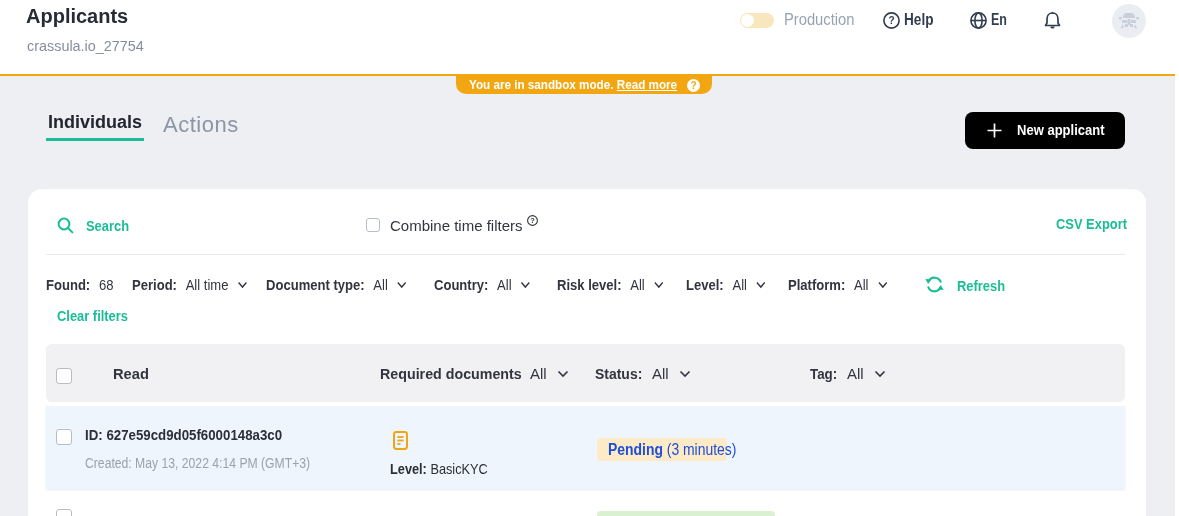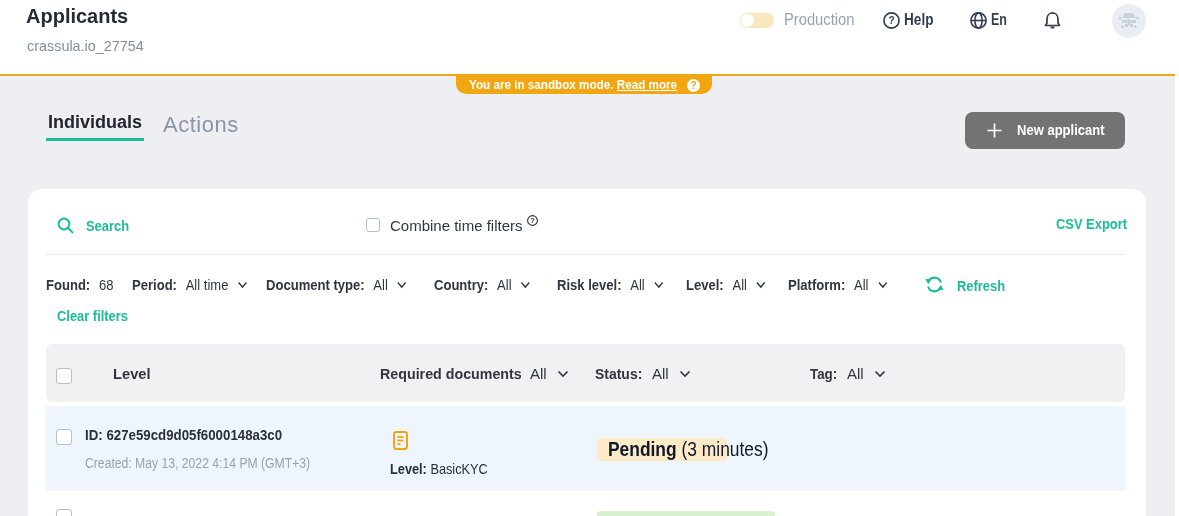--- a/index.html
+++ b/index.html
@@ -24,21 +24,21 @@
 #banner { position:absolute; left:456px; top:76px; width:256px; height:18px; background:#f2a712; border-radius:0 0 10px 10px; color:#ffffff; }
 #banner .bt { position:absolute; left:13px; top:1px; font-size:13.5px; font-weight:bold; white-space:nowrap; transform:scaleX(0.865); transform-origin:0 0; }
 #banner .rm { text-decoration:underline; }
 #banner .qc { position:absolute; left:231px; top:3px; width:13px; height:13px; background:#ffffff; color:#f2a712; border-radius:50%; font-size:10px; line-height:13px; font-weight:bold; text-align:center; }
 
 
 #tab1 { position:absolute; left:46px; top:112px; font-size:18px; font-weight:bold; color:#23262e; padding:0 2px 5px 2px; border-bottom:3px solid #1bbd97; }
 #tab2 { position:absolute; left:163px; top:112px; font-size:22px; color:#8c95a6; letter-spacing:0.5px; }
 
 
-#newbtn { position:absolute; left:965px; top:112px; width:160px; height:37px; background:#737373; border-radius:8px; color:#fff; }
+#newbtn { position:absolute; left:965px; top:112px; width:160px; height:37px; background:#000000; border-radius:8px; color:#fff; }
 #newbtn .plus { position:absolute; left:22px; top:11px; }
 #newbtn .txt { position:absolute; left:52px; top:9px; font-size:15.5px; font-weight:bold; transform:scaleX(0.84); transform-origin:0 0; white-space:nowrap; }
 
 
 #card { position:absolute; left:28px; top:189px; width:1118px; height:340px; background:#ffffff; border-radius:14px 14px 0 0; }
 
 .teal { color:#1bbd97; font-weight:bold; font-size:15px; }
 .sx86 { transform:scaleX(0.86); transform-origin:0 0; white-space:nowrap; }
 #search-ic { position:absolute; left:29px; top:28px; }
 #searchlbl { position:absolute; left:58px; top:28px; }
@@ -65,21 +65,21 @@
 .thb { position:absolute; top:21px; font-weight:bold; transform:scaleX(0.93); transform-origin:0 0; white-space:nowrap; }
 .thv { position:absolute; top:21px; }
 
 
 #row1 { position:absolute; left:18px; top:217px; width:1079px; height:83px; background:#eef5fc; box-shadow:0 1px 2px rgba(40,50,60,0.10); }
 #row1 .cb { left:10px; top:23px; }
 #r1-id { position:absolute; left:39px; top:20px; font-size:15px; font-weight:bold; color:#2b2f38; transform:scaleX(0.885); transform-origin:0 0; white-space:nowrap; }
 #r1-created { position:absolute; left:39px; top:49px; font-size:14px; color:#9aa2ac; transform:scaleX(0.87); transform-origin:0 0; white-space:nowrap; }
 #r1-doc { position:absolute; left:347px; top:25px; }
 #r1-level { position:absolute; left:344px; top:54px; font-size:15px; color:#2b2f38; transform:scaleX(0.85); transform-origin:0 0; white-space:nowrap; }
-#r1-badge { position:absolute; left:551px; top:32px; width:130px; height:23px; background:#fdebc8; border-radius:4px; font-size:20px; color:#0f172a; line-height:23px; }
+#r1-badge { position:absolute; left:551px; top:32px; width:130px; height:23px; background:#fdebc8; border-radius:4px; font-size:16px; color:#1d4ed8; line-height:23px; }
 #r1-badge span { display:inline-block; margin-left:11px; transform:scaleX(0.87); transform-origin:0 0; white-space:nowrap; }
 
 
 #r2-cb { position:absolute; left:28px; top:320px; }
 #r2-badge { position:absolute; left:569px; top:322px; width:178px; height:20px; background:#d9f1d1; border-radius:4px 4px 0 0; }
 
 
 #scrollstrip { position:absolute; right:0; top:0; width:4px; height:516px; background:#ffffff; }
 </style>
 </head>
@@ -185,21 +185,21 @@
         <path d="M15.6 12.2 A 6.6 6.6 0 0 1 3.1 11.4"></path>
       </g>
       <path d="M0.4 4.1 L6.5 4.3 L3.2 8.9 Z" fill="#1bbd97"></path>
       <path d="M18.6 14.9 L12.5 14.7 L15.8 10.1 Z" fill="#1bbd97"></path>
     </svg>
   <div id="refresh-lbl" class="teal sx86">Refresh</div>
   <div id="clear" class="teal sx86">Clear filters</div>
 
   <div id="thead">
     <div class="cb"></div>
-    <div class="thb" style="left:67px; transform:scaleX(0.98);">Level</div>
+    <div class="thb" style="left:67px; transform:scaleX(0.98);">Read</div>
     <div class="thb" style="left:334px; transform:scaleX(0.95);">Required documents</div>
     <div class="thv" style="left:484px;">All<svg class="chev" width="12" height="8" viewBox="0 0 12 8">
           <path d="M1.5 1.5 L6 6 L10.5 1.5" fill="none" stroke="#32353f" stroke-width="1.6"></path>
         </svg></div>
     <div class="thb" style="left:549px;">Status:</div>
     <div class="thv" style="left:606px;">All<svg class="chev" width="12" height="8" viewBox="0 0 12 8">
           <path d="M1.5 1.5 L6 6 L10.5 1.5" fill="none" stroke="#32353f" stroke-width="1.6"></path>
         </svg></div>
     <div class="thb" style="left:764px; transform:scaleX(0.89);">Tag:</div>
     <div class="thv" style="left:801px;">All<svg class="chev" width="12" height="8" viewBox="0 0 12 8">

